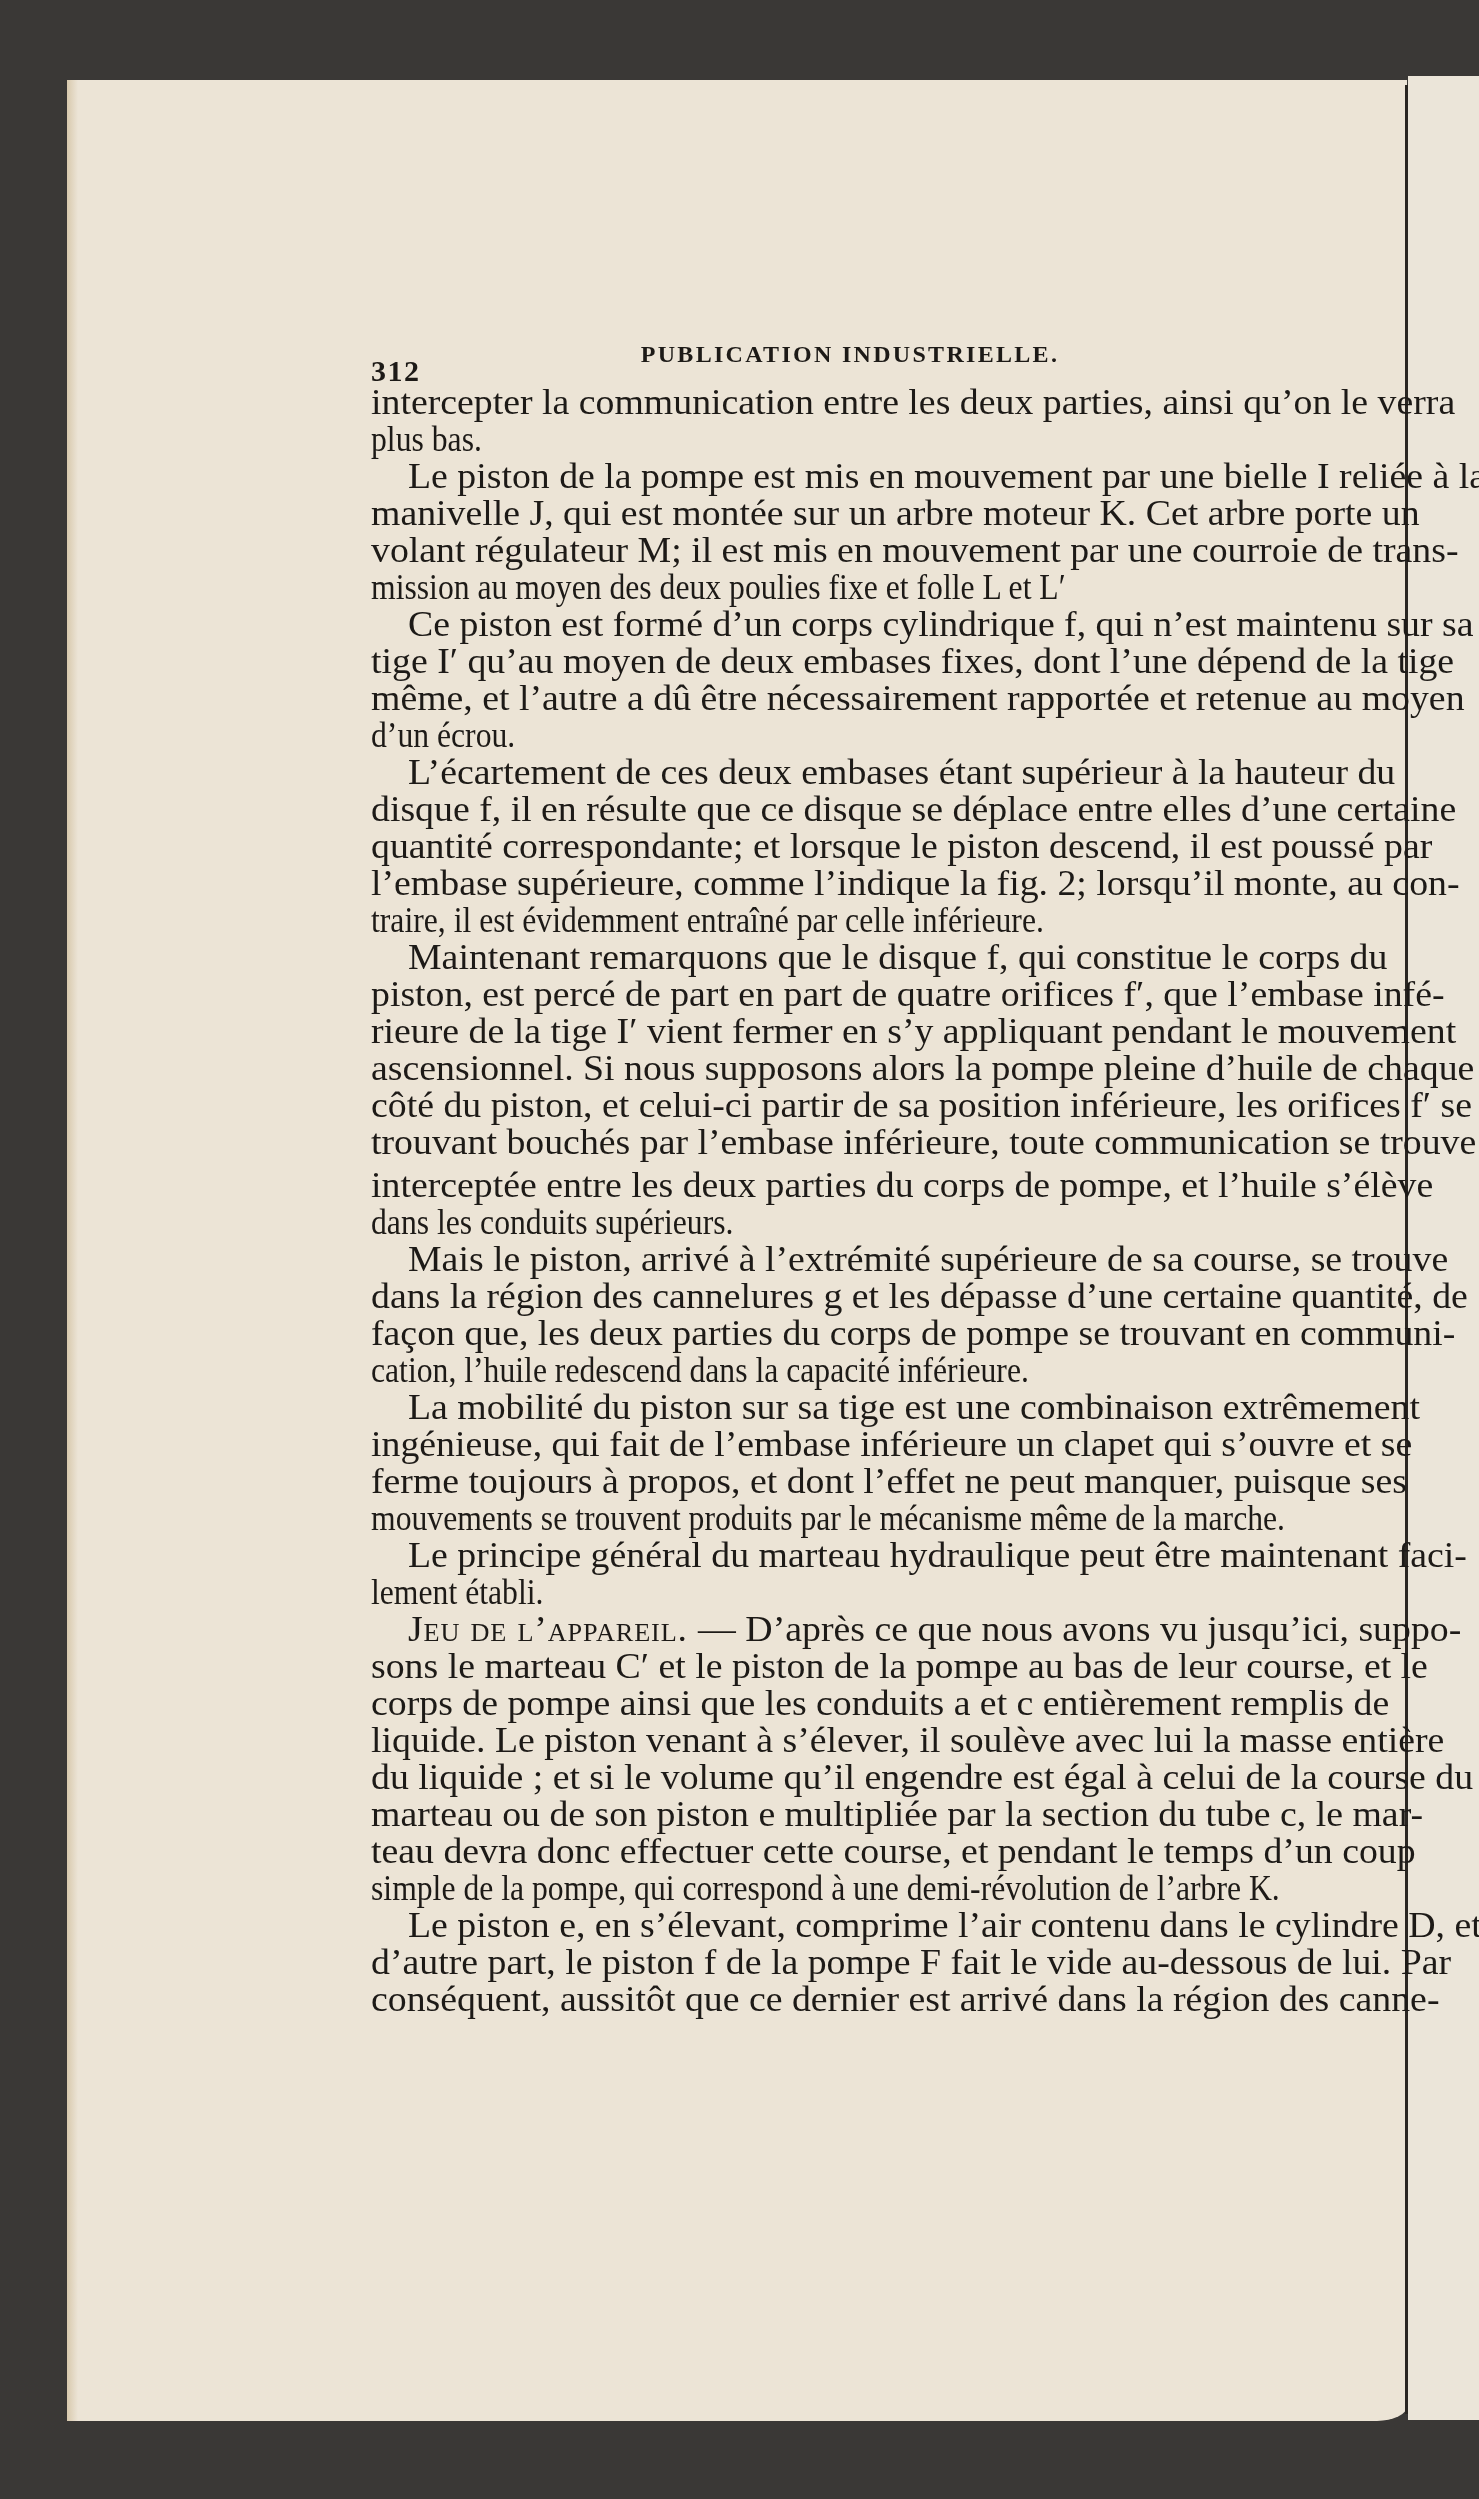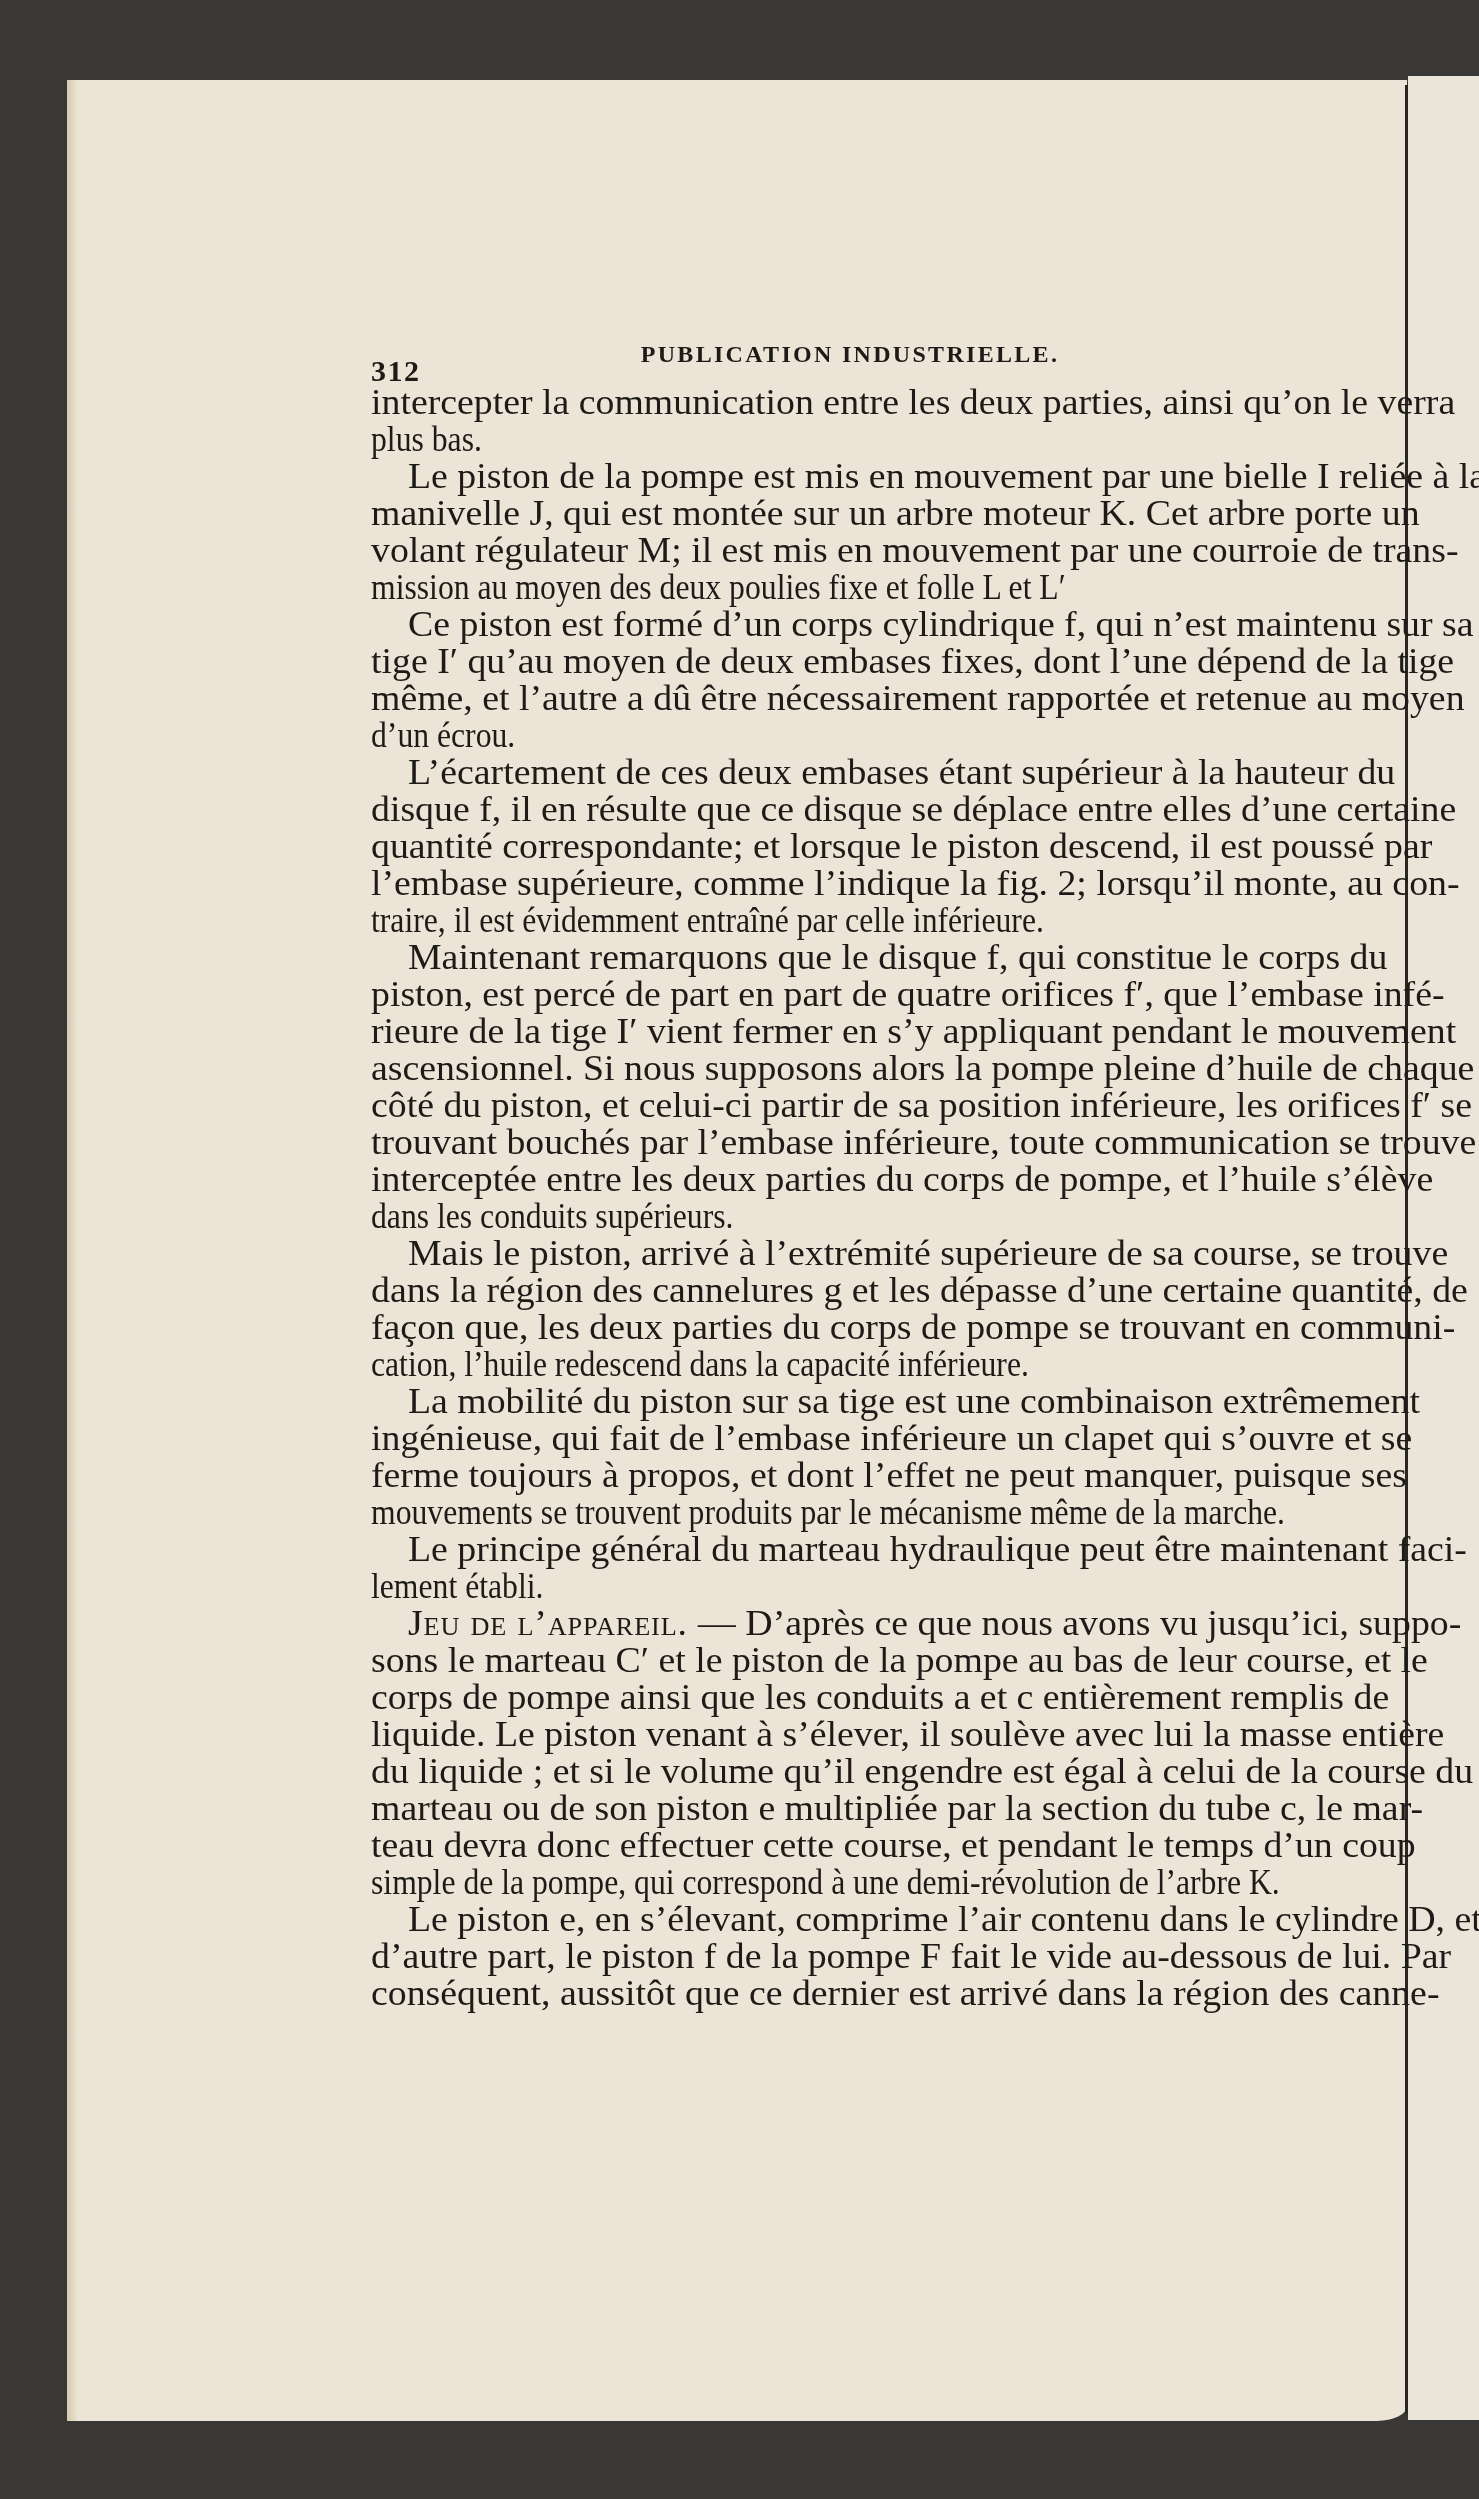--- a/index.html
+++ b/index.html
@@ -72,21 +72,21 @@
       <div class="line" style="text-align: left; text-align-last: left;"><span style="display: inline-block; white-space: nowrap; transform: scaleX(1.05); transform-origin: left center;"><span>disque f, il en résulte que ce disque se déplace entre elles d’une certaine</span></span></div>
       <div class="line" style="text-align: left; text-align-last: left;"><span style="display: inline-block; white-space: nowrap; transform: scaleX(1.05); transform-origin: left center;"><span>quantité correspondante; et lorsque le piston descend, il est poussé par</span></span></div>
       <div class="line" style="text-align: left; text-align-last: left;"><span style="display: inline-block; white-space: nowrap; transform: scaleX(1.05); transform-origin: left center;"><span>l’embase supérieure, comme l’indique la fig. 2; lorsqu’il monte, au con-</span></span></div>
       <div class="line last" style="text-align: center; text-align-last: left;"><span style="display: inline-block; white-space: nowrap; transform: scaleX(0.88); transform-origin: left center;"><span>traire, il est évidemment entraîné par celle inférieure.</span></span></div>
       <div class="line indent" style="text-align: left; text-align-last: left;"><span style="display: inline-block; white-space: nowrap; transform: scaleX(1.05); transform-origin: left center;"><span>Maintenant remarquons que le disque f, qui constitue le corps du</span></span></div>
       <div class="line" style="text-align: left; text-align-last: left;"><span style="display: inline-block; white-space: nowrap; transform: scaleX(1.05); transform-origin: left center;"><span>piston, est percé de part en part de quatre orifices f′, que l’embase infé-</span></span></div>
       <div class="line" style="text-align: left; text-align-last: left;"><span style="display: inline-block; white-space: nowrap; transform: scaleX(1.05); transform-origin: left center;"><span>rieure de la tige I′ vient fermer en s’y appliquant pendant le mouvement</span></span></div>
       <div class="line" style="text-align: left; text-align-last: left;"><span style="display: inline-block; white-space: nowrap; transform: scaleX(1.05); transform-origin: left center;"><span>ascensionnel. Si nous supposons alors la pompe pleine d’huile de chaque</span></span></div>
       <div class="line" style="text-align: right; text-align-last: left; font-family: Liberation Serif, serif;"><span style="display: inline-block; white-space: nowrap; transform: scaleX(1.05); transform-origin: left center;"><span>côté du piston, et celui-ci partir de sa position inférieure, les orifices f′ se</span></span></div>
       <div class="line" style="text-align: left; text-align-last: left;"><span style="display: inline-block; white-space: nowrap; transform: scaleX(1.05); transform-origin: left center;"><span>trouvant bouchés par l’embase inférieure, toute communication se trouve</span></span></div>
-      <div class="line" style="text-align: left; text-align-last: left;"><span style="display: inline-block; white-space: nowrap; transform: scaleX(1.05); transform-origin: left center;"><span>interceptée entre les deux parties du corps de pompe, et l’huile s’élève</span></span></div>
+      <div class="line" style="text-align: left; text-align-last: left; margin-top: 6px;"><span style="display: inline-block; white-space: nowrap; transform: scaleX(1.05); transform-origin: left center;"><span>interceptée entre les deux parties du corps de pompe, et l’huile s’élève</span></span></div>
       <div class="line last" style="text-align: left; text-align-last: left;"><span style="display: inline-block; white-space: nowrap; transform: scaleX(0.88); transform-origin: left center;"><span>dans les conduits supérieurs.</span></span></div>
       <div class="line indent" style="text-align: left; text-align-last: left;"><span style="display: inline-block; white-space: nowrap; transform: scaleX(1.05); transform-origin: left center;"><span>Mais le piston, arrivé à l’extrémité supérieure de sa course, se trouve</span></span></div>
       <div class="line" style="text-align: left; text-align-last: left;"><span style="display: inline-block; white-space: nowrap; transform: scaleX(1.05); transform-origin: left center;"><span>dans la région des cannelures g et les dépasse d’une certaine quantité, de</span></span></div>
       <div class="line" style="text-align: left; text-align-last: left;"><span style="display: inline-block; white-space: nowrap; transform: scaleX(1.05); transform-origin: left center;"><span>façon que, les deux parties du corps de pompe se trouvant en communi-</span></span></div>
       <div class="line last" style="text-align: left; text-align-last: left;"><span style="display: inline-block; white-space: nowrap; transform: scaleX(0.88); transform-origin: left center;"><span>cation, l’huile redescend dans la capacité inférieure.</span></span></div>
       <div class="line indent" style="text-align: left; text-align-last: left;"><span style="display: inline-block; white-space: nowrap; transform: scaleX(1.05); transform-origin: left center;"><span>La mobilité du piston sur sa tige est une combinaison extrêmement</span></span></div>
       <div class="line" style="text-align: left; text-align-last: left;"><span style="display: inline-block; white-space: nowrap; transform: scaleX(1.05); transform-origin: left center;"><span>ingénieuse, qui fait de l’embase inférieure un clapet qui s’ouvre et se</span></span></div>
       <div class="line" style="text-align: left; text-align-last: left;"><span style="display: inline-block; white-space: nowrap; transform: scaleX(1.05); transform-origin: left center;"><span>ferme toujours à propos, et dont l’effet ne peut manquer, puisque ses</span></span></div>
       <div class="line last" style="text-align: left; text-align-last: left;"><span style="display: inline-block; white-space: nowrap; transform: scaleX(0.88); transform-origin: left center;"><span>mouvements se trouvent produits par le mécanisme même de la marche.</span></span></div>
       <div class="line indent" style="text-align: left; text-align-last: left;"><span style="display: inline-block; white-space: nowrap; transform: scaleX(1.05); transform-origin: left center;"><span>Le principe général du marteau hydraulique peut être maintenant faci-</span></span></div>

